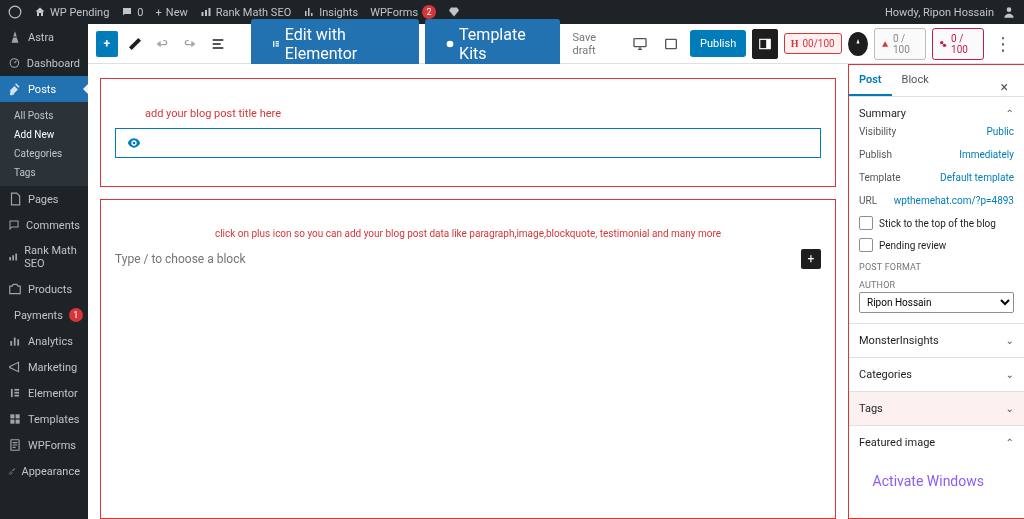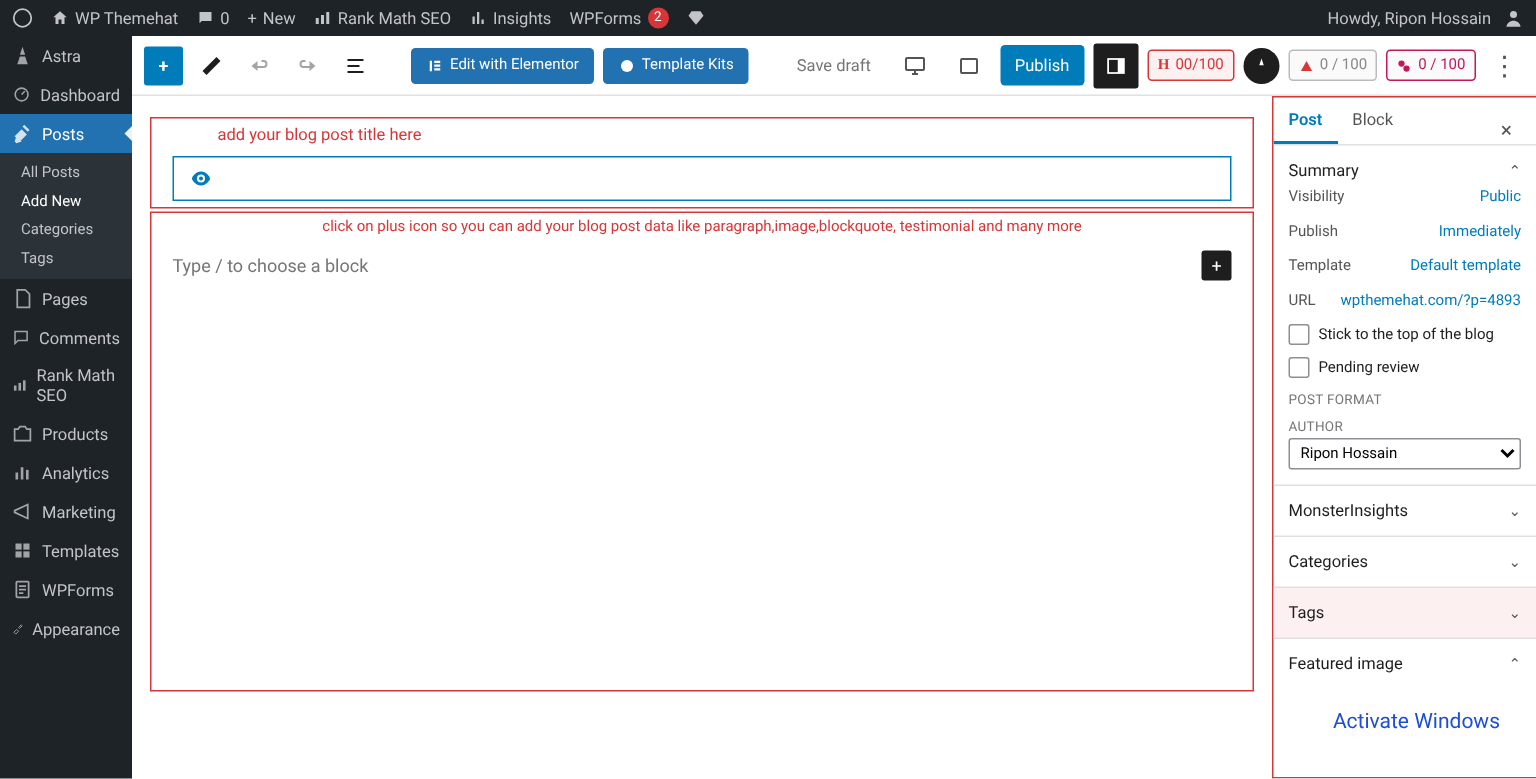--- a/index.html
+++ b/index.html
@@ -13,31 +13,31 @@
 .sidebar a.open{background:#2271b1;color:#fff;position:relative}
 .sidebar a.open::after{content:"";position:absolute;right:0;top:50%;transform:translateY(-50%);border:5px solid transparent;border-right-color:#f0f0f1}
 .sidebar .sub{background:#2c3338;padding:4px 0}
 .sidebar .sub a{padding:4px 8px 4px 14px;font-size:10px}
 .sidebar .sub a.current{color:#fff;font-weight:400}
 .sidebar .ic{width:14px;height:14px;opacity:.8;display:inline-block}
 .main{position:fixed;top:24px;left:88px;right:0;bottom:0;background:#fff;display:flex;flex-direction:column}
 .toolbar{height:40px;border-bottom:1px solid #e0e0e0;display:flex;align-items:center;padding:0 8px;gap:6px}
 .tb-btn{width:26px;height:26px;display:inline-flex;align-items:center;justify-content:center;border-radius:2px;cursor:pointer}
 .tb-add{width:26px;height:26px;background:#007cba;color:#fff;display:inline-flex;align-items:center;justify-content:center;border-radius:2px;font-weight:bold;cursor:pointer}
-.pill{display:inline-flex;align-items:center;gap:4px;background:#2271b1;color:#fff;border-radius:3px;padding:6px 10px;font-size:10px;cursor:pointer}
+.pill{display:inline-flex;align-items:center;gap:4px;background:#2271b1;color:#fff;border-radius:3px;padding:6px 20px;font-size:16px;cursor:pointer}
 .spacer{flex:1}
 .tb-save{color:#757575;font-size:11px;cursor:pointer;margin-right:8px}
 .tb-icon{width:30px;height:30px;display:inline-flex;align-items:center;justify-content:center;border:1px solid #ddd;border-radius:2px;cursor:pointer;font-size:11px}
 .publish{background:#007cba;color:#fff;border-radius:3px;padding:7px 10px;font-size:11px;cursor:pointer}
 .score{border:1px solid #d63638;color:#d63638;border-radius:3px;padding:4px 6px;display:inline-flex;align-items:center;gap:4px;font-size:10px;background:#fcf0f1}
 .score.neutral{border-color:#bbb;color:#888;background:#fafafa}
 .dot3{font-size:18px;color:#555;cursor:pointer;padding:0 4px}
 .workspace{flex:1;display:flex;overflow:hidden}
 .canvas{flex:1;overflow-y:auto;padding:14px 12px;background:#fff}
-.redbox{border:1px solid #d63638;padding:4px 14px;margin-bottom:2px}
+.redbox{border:1px solid #d63638;padding:28px 14px;margin-bottom:12px}
 .hint{color:#d63638;font-size:11px;margin-bottom:8px;margin-left:30px}
 .title-wrap{border:1px solid #007cba;padding:6px 10px;display:flex;align-items:center;gap:8px}
 .eye{color:#007cba;width:16px;height:16px}
 .title-input{border:none;outline:none;font-size:22px;color:#757575;flex:1;background:transparent}
 .hint2{color:#d63638;font-size:10px;text-align:center;margin-bottom:6px}
 .block-prompt{display:flex;align-items:center;justify-content:space-between;color:#757575;font-size:12px;padding:4px 0}
 .plus-dark{width:20px;height:20px;background:#1e1e1e;color:#fff;display:inline-flex;align-items:center;justify-content:center;border-radius:2px;cursor:pointer}
 .redbox.tall{min-height:320px}
 .panel{width:176px;border-left:1px solid #e0e0e0;overflow-y:auto;font-size:11px;border:1px solid #d63638;border-right:none;margin-right:0}
 .tabs{display:flex;border-bottom:1px solid #e0e0e0;position:relative}
@@ -49,38 +49,38 @@
 .chev{font-size:10px;color:#555}
 .kv{display:flex;justify-content:space-between;padding:6px 0;font-size:10px}
 .kv .k{color:#555}
 .kv .v{color:#007cba;cursor:pointer;text-align:right}
 .chk{display:flex;align-items:center;gap:6px;padding:4px 0;font-size:10px;color:#1e1e1e}
 .chk .box{width:14px;height:14px;border:1px solid #8c8f94;border-radius:2px}
 .label-sm{font-size:9px;color:#757575;text-transform:uppercase;letter-spacing:.2px;padding:6px 0 2px}
 select.full{width:100%;font-size:10px;padding:3px;border:1px solid #8c8f94;border-radius:2px;background:#fff}
 .toggle{width:28px;height:14px;background:#007cba;border-radius:7px;position:relative}
 .toggle::after{content:"";position:absolute;right:1px;top:1px;width:12px;height:12px;background:#fff;border-radius:50%}
-.wm{position:absolute;right:24px;bottom:30px;color:#1d4ed8;font-size:14px;pointer-events:none}
+.wm{position:absolute;right:40px;bottom:30px;color:#8b5cf6;font-size:14px;pointer-events:none}
 svg{display:block}
 </style>
 </head>
 <body>
 
 <div class="adminbar">
   <div class="left">
     <span class="item">
         <svg width="14" height="14" viewBox="0 0 24 24" fill="#c3c4c7">
           <circle cx="12" cy="12" r="10" fill="none" stroke="#c3c4c7" stroke-width="2"></circle>
         </svg>
       </span>
     <span class="item">
         <svg width="12" height="12" viewBox="0 0 24 24" fill="#c3c4c7">
           <path d="M12 3l9 8h-3v9h-4v-6h-4v6H6v-9H3z"></path>
         </svg>
-        <span>WP Themehat</span>
+        <span>WP Pending</span>
       </span>
     <span class="item">
         <svg width="12" height="12" viewBox="0 0 24 24" fill="#c3c4c7">
           <path d="M4 4h16v12H7l-3 3z"></path>
         </svg>
         <span>0</span>
       </span>
     <span class="item">+ <span>New</span></span>
     <span class="item">
         <svg width="12" height="12" viewBox="0 0 24 24" fill="#c3c4c7">
@@ -166,31 +166,48 @@
       <span>Rank Math SEO</span>
     </a>
   <a>
       <svg class="ic" viewBox="0 0 24 24" fill="currentColor">
         <path d="M3 7h4l2-3h6l2 3h4v13H3z" fill="none" stroke="currentColor" stroke-width="2"></path>
       </svg>
       <span>Products</span>
     </a>
   <a>
       <svg class="ic" viewBox="0 0 24 24" fill="currentColor">
+        <rect x="3" y="6" width="18" height="12" rx="2" fill="none" stroke="currentColor" stroke-width="2"></rect>
+        <rect x="3" y="10" width="18" height="2"></rect>
+      </svg>
+      <span>Payments</span>
+      <span class="badge">1</span>
+    </a>
+  <a>
+      <svg class="ic" viewBox="0 0 24 24" fill="currentColor">
         <rect x="4" y="12" width="3" height="8"></rect>
         <rect x="10" y="6" width="3" height="14"></rect>
         <rect x="16" y="9" width="3" height="11"></rect>
       </svg>
       <span>Analytics</span>
     </a>
   <a>
       <svg class="ic" viewBox="0 0 24 24" fill="currentColor">
         <path d="M3 11l15-7v16L3 13z" fill="none" stroke="currentColor" stroke-width="2"></path>
       </svg>
       <span>Marketing</span>
+    </a>
+  <a>
+      <svg class="ic" viewBox="0 0 24 24" fill="currentColor">
+        <rect x="5" y="5" width="3" height="14"></rect>
+        <rect x="11" y="5" width="8" height="3"></rect>
+        <rect x="11" y="10" width="8" height="3"></rect>
+        <rect x="11" y="15" width="8" height="3"></rect>
+      </svg>
+      <span>Elementor</span>
     </a>
   <a>
       <svg class="ic" viewBox="0 0 24 24" fill="currentColor">
         <rect x="4" y="4" width="7" height="7"></rect>
         <rect x="13" y="4" width="7" height="7"></rect>
         <rect x="4" y="13" width="7" height="7"></rect>
         <rect x="13" y="13" width="7" height="7"></rect>
       </svg>
       <span>Templates</span>
     </a>

